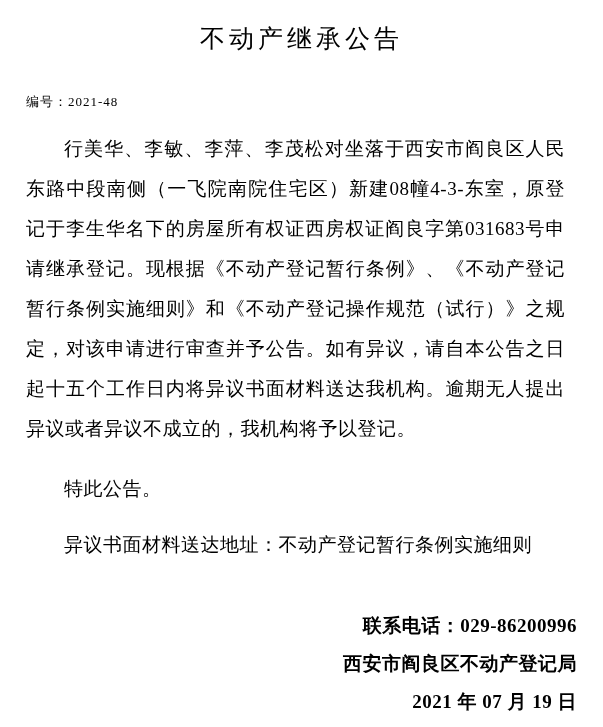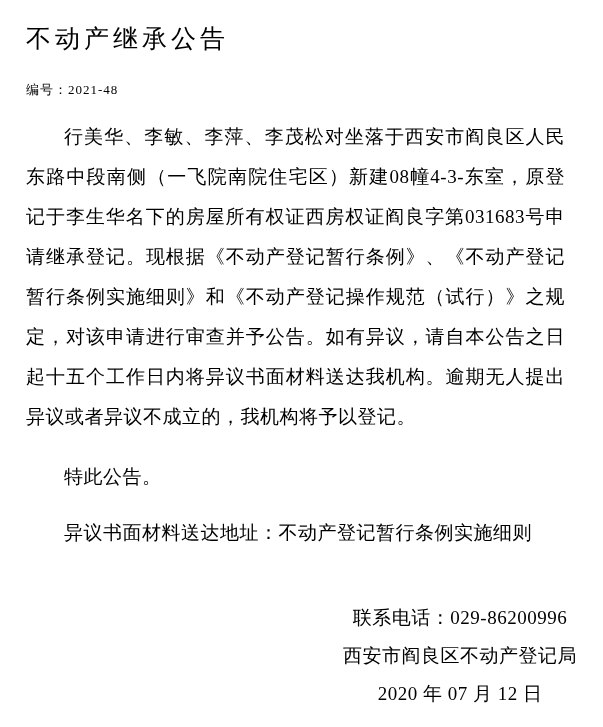--- a/index.html
+++ b/index.html
@@ -15,25 +15,26 @@
     overflow: hidden;
   }
   .page {
     width: 603px;
     height: 727px;
     box-sizing: border-box;
     padding: 14px 26px 10px 26px;
     position: relative;
   }
   .doc-title {
+    text-align: center;
     font-size: 25px;
     letter-spacing: 4px;
     font-weight: 500;
     margin-top: 8px;
-    margin-bottom: 26px;
+    margin-bottom: 38px;
     font-family: "Liberation Serif", "DejaVu Serif", serif;
   }
   .doc-number {
     font-size: 13px;
     margin-bottom: 18px;
     letter-spacing: 1px;
   }
   .body-text {
     font-size: 19px;
     line-height: 40px;
@@ -49,25 +50,26 @@
   }
   .notice-line {
     margin-top: 20px;
   }
   .address-line {
     margin-top: 16px;
   }
   .footer {
     position: absolute;
     right: 26px;
-    bottom: 14px;
-    text-align: center;
+    bottom: 6px;
+    text-align: right;
     font-size: 19px;
     line-height: 38px;
     letter-spacing: 0.5px;
+    font-weight: bold;
   }
   .footer div {
     white-space: nowrap;
   }
 </style>
 </head>
 <body>
 
 <div class="page">
 
@@ -81,16 +83,16 @@
 
     <p class="para indent notice-line">特此公告。</p>
 
     <p class="para indent address-line">异议书面材料送达地址：不动产登记暂行条例实施细则</p>
 
   </div>
 
   <div class="footer">
     <div>联系电话：029-86200996</div>
     <div>西安市阎良区不动产登记局</div>
-    <div>2020 年 07 月 12 日</div>
+    <div>2021 年 07 月 19 日</div>
   </div>
 
 </div>
 
 </body></html>

